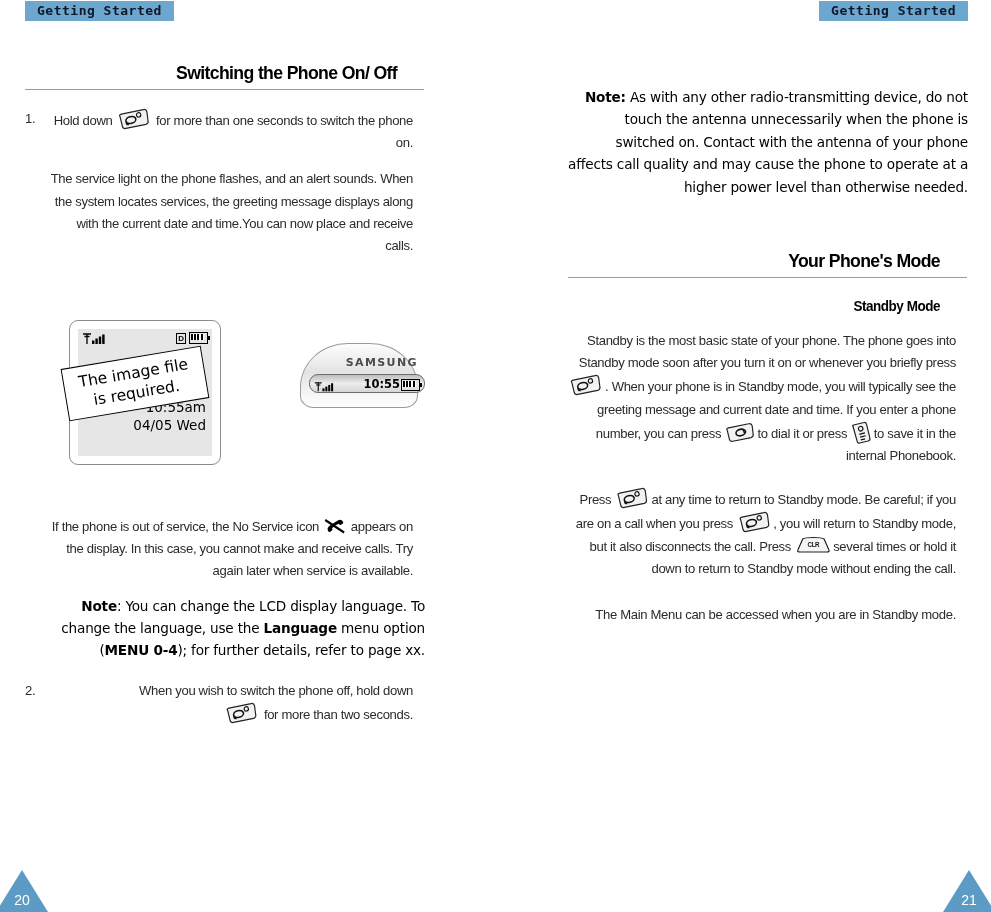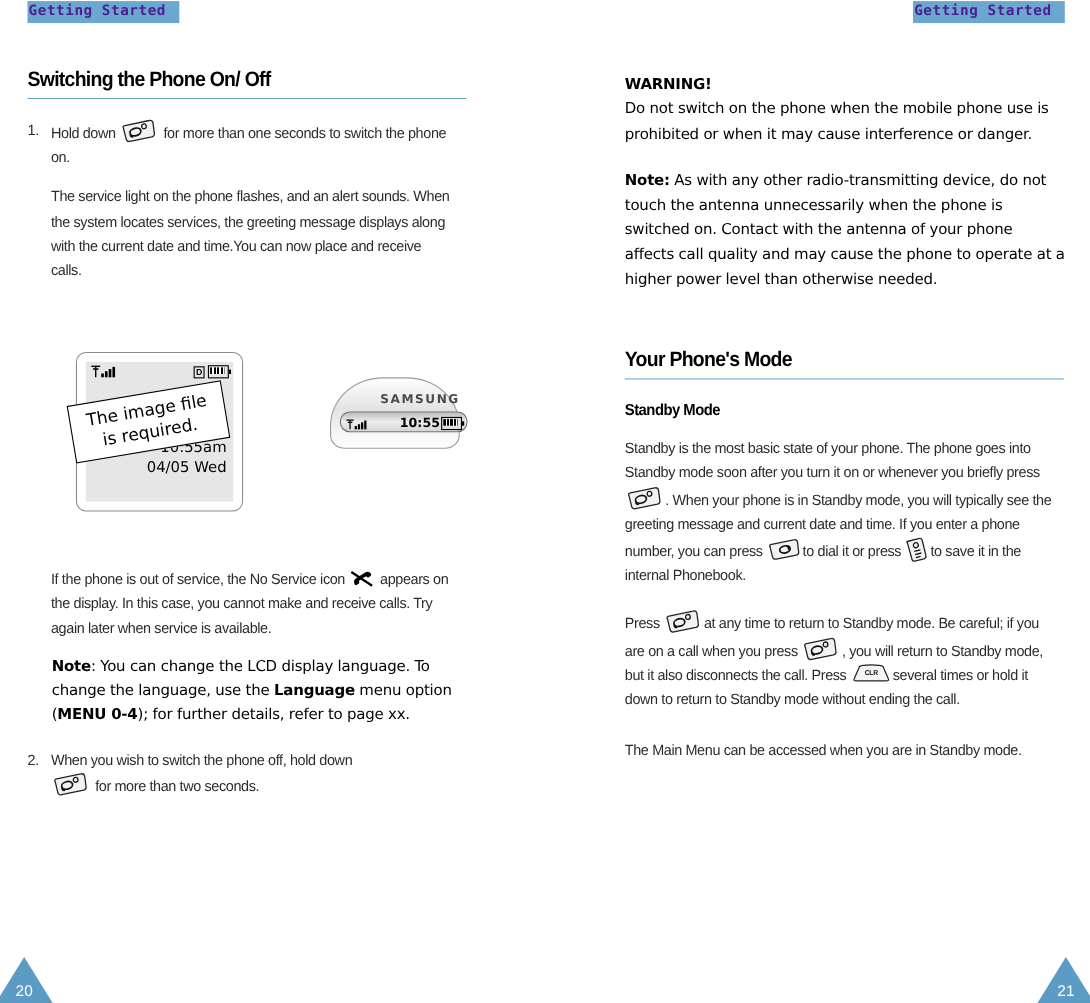--- a/index.html
+++ b/index.html
@@ -12,25 +12,25 @@
     color:#000;
   }
   .page{position:absolute;top:0;height:912px;width:495px;}
   .page-left{left:0;}
   .page-right{left:496px;}
 
   
   .header-tab{
     position:absolute;top:1px;
     background:#6ba7ce;
-    color:#4c1d95;
+    color:#0f172a;
     font-family:"DejaVu Sans Mono","Liberation Mono",monospace;
     font-size:13px;font-weight:bold;
     letter-spacing:0.5px;
-    padding:3px 12px 4px 1px;
+    padding:3px 12px 4px 12px;
     line-height:13px;
     white-space:nowrap;
   }
   .header-tab-left{left:25px;}
   .header-tab-right{right:23px;}
 
   
   .footer-tri{
     position:absolute;bottom:0;
     width:0;height:0;
@@ -47,20 +47,21 @@
     width:52px;text-align:center;
   }
   .footer-num-left{left:-4px;}
   .footer-num-right{right:-4px;}
 
   
   .col{
     position:absolute;
     top:62px;
     width:400px;
+    text-align:right;
   }
   .col-left{left:25px;}
   .col-right{left:72px;}
 
   h1.sec-title{
     font-family:"Liberation Sans",sans-serif;
     font-size:19px;
     font-weight:bold;
     margin:0 0 5px 0;
     letter-spacing:-0.7px;
@@ -351,24 +352,20 @@
   <div class="footer-tri footer-tri-left"></div>
   <div class="footer-num footer-num-left">20</div>
 </div>
 
 <div class="page page-right">
 
   <div class="header-tab header-tab-right">Getting Started</div>
 
   <div class="col col-right" style="top:66px;width:400px">
 
-    <p class="solid">
-      <b>WARNING!</b><br>
-      <span>Do not switch on the phone when the mobile phone use is prohibited or when it may cause interference or danger.</span>
-    </p>
 
     <p class="solid" style="margin-top:20px">
       <b>Note:</b><span> As with any other radio-transmitting device, do not touch the antenna unnecessarily when the phone is switched on. Contact with the antenna of your phone affects call quality and may cause the phone to operate at a higher power level than otherwise needed.</span>
     </p>
 
     <h1 class="sec-title" style="margin-top:52px">Your Phone's Mode</h1>
     <hr class="rule" style="margin-bottom:20px">
 
     <h2 class="sub-title">Standby Mode</h2>
 

